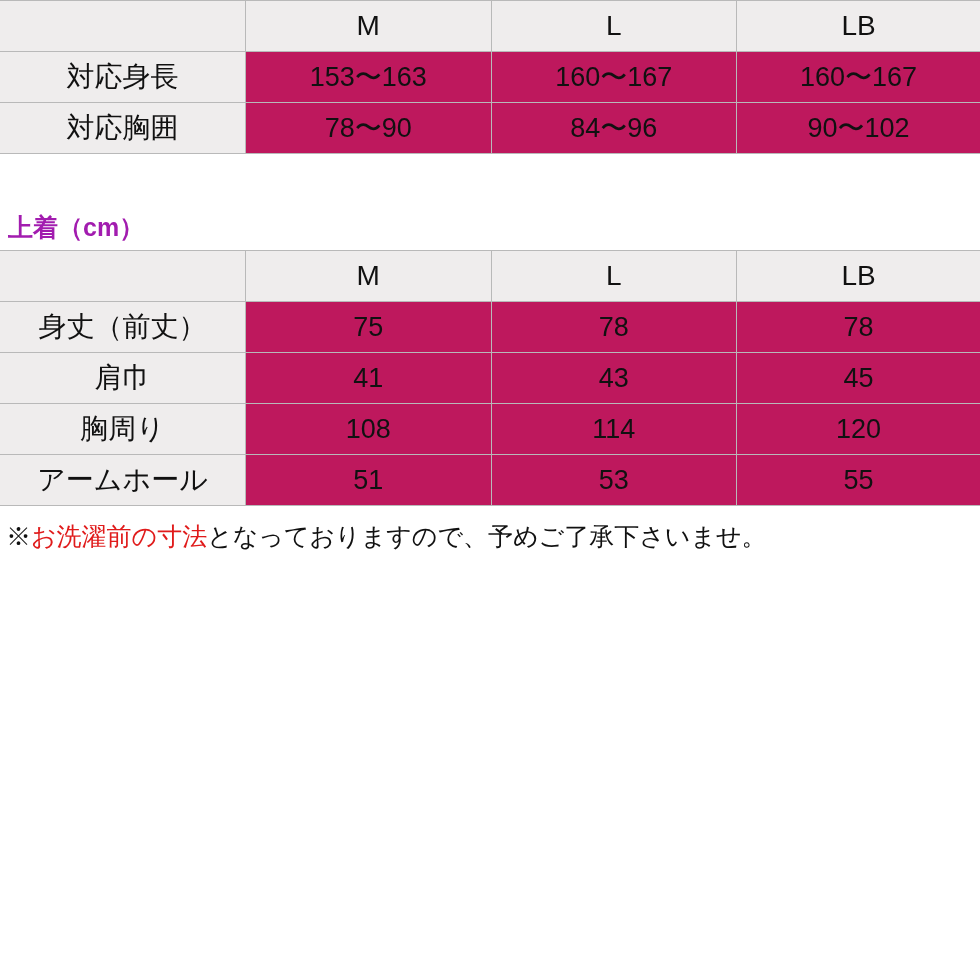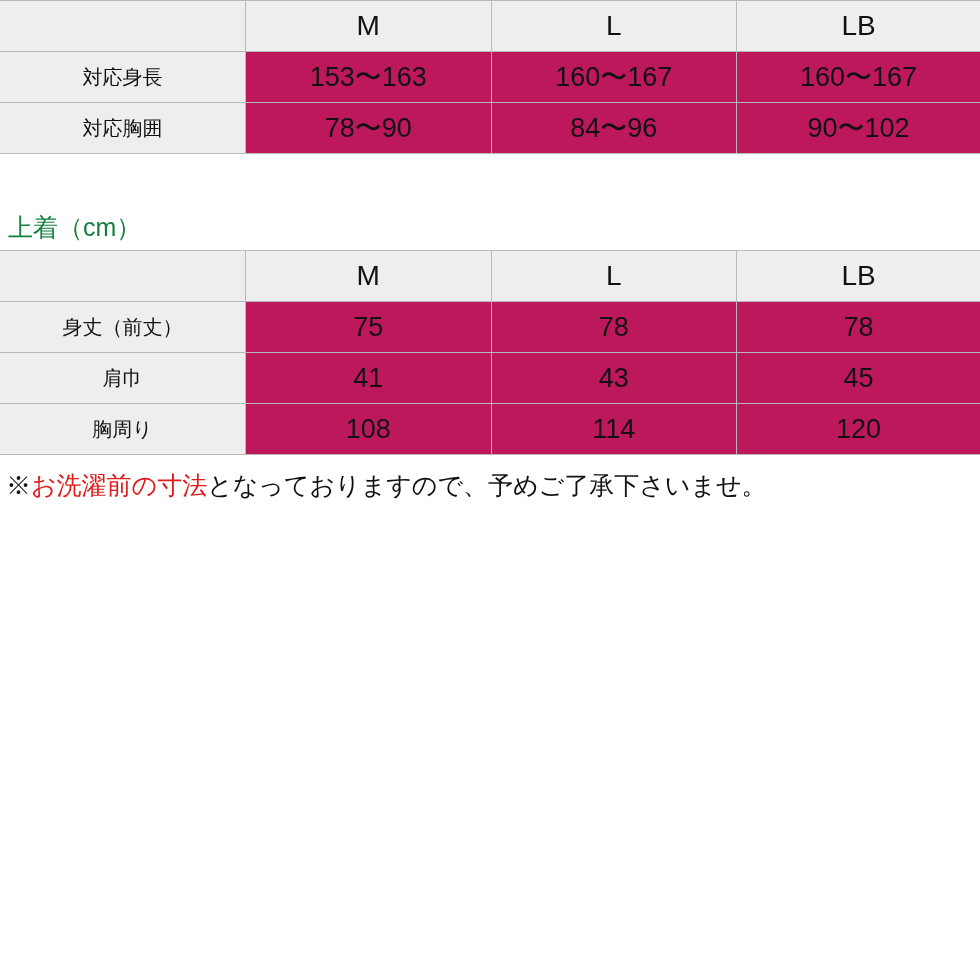--- a/index.html
+++ b/index.html
@@ -38,41 +38,42 @@
     background: #be185d;
     color: #111111;
   }
   
   table.size-table thead th {
     background: #efeded;
     font-size: 28px;
   }
   table.size-table tbody th.rowhead {
     background: #efeded;
-    font-size: 20px;
+    font-size: 28px;
     letter-spacing: 0px;
   }
   table.size-table col.c0 { width: 245px; }
   table.size-table col.c1 { width: 245px; }
   table.size-table col.c2 { width: 245px; }
   table.size-table col.c3 { width: 243px; }
 
   
   table.size-table tr > *:first-child { border-left: none; }
   table.size-table tr > *:last-child { border-right: none; }
 
   .table-top { margin-top: 0; }
   thead tr th { height: 52px; }
 
   .caption {
     font-size: 25px;
-    color: #15803d;
+    color: #a21caf;
     margin: 0;
     padding: 0 0 8px 8px;
     line-height: 1.2;
+    font-weight: bold;
   }
   .spacer-1 { height: 58px; }
   .note {
     font-size: 25px;
     color: #111111;
     padding: 14px 16px 0 6px;
     line-height: 1.3;
   }
   .note .red {
     color: #e01b1b;
@@ -149,20 +150,26 @@
         <td>41</td>
         <td>43</td>
         <td>45</td>
       </tr>
       <tr>
         <th class="rowhead">胸周り</th>
         <td>108</td>
         <td>114</td>
         <td>120</td>
       </tr>
+      <tr>
+        <th class="rowhead">アームホール</th>
+        <td>51</td>
+        <td>53</td>
+        <td>55</td>
+      </tr>
     </tbody>
   </table>
 
   <div class="note">
     <span>※</span><span class="red">お洗濯前の寸法</span><span>となっておりますので、予めご了承下さいませ。</span>
   </div>
 
   <div class="bottom-fill"></div>
 </div>
 

